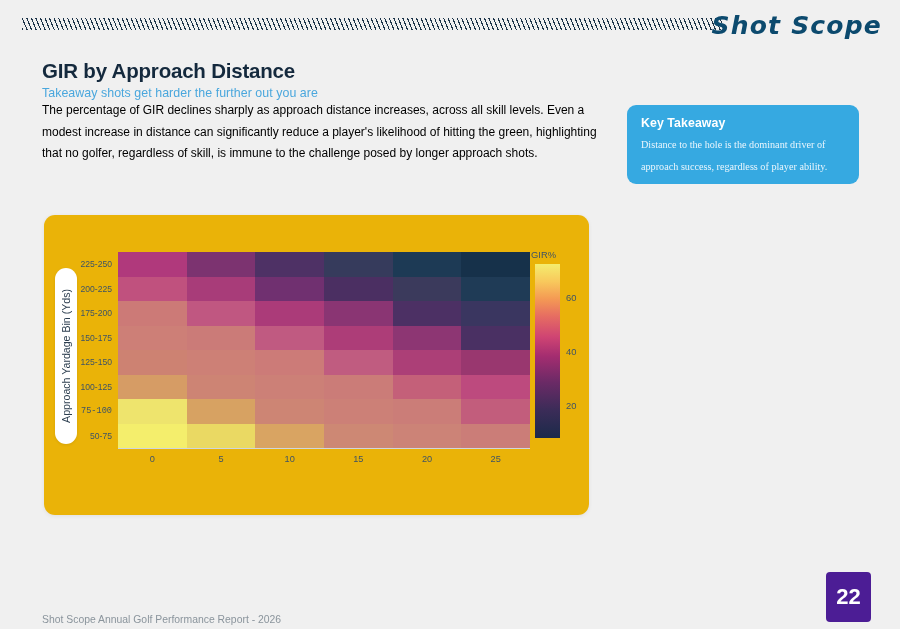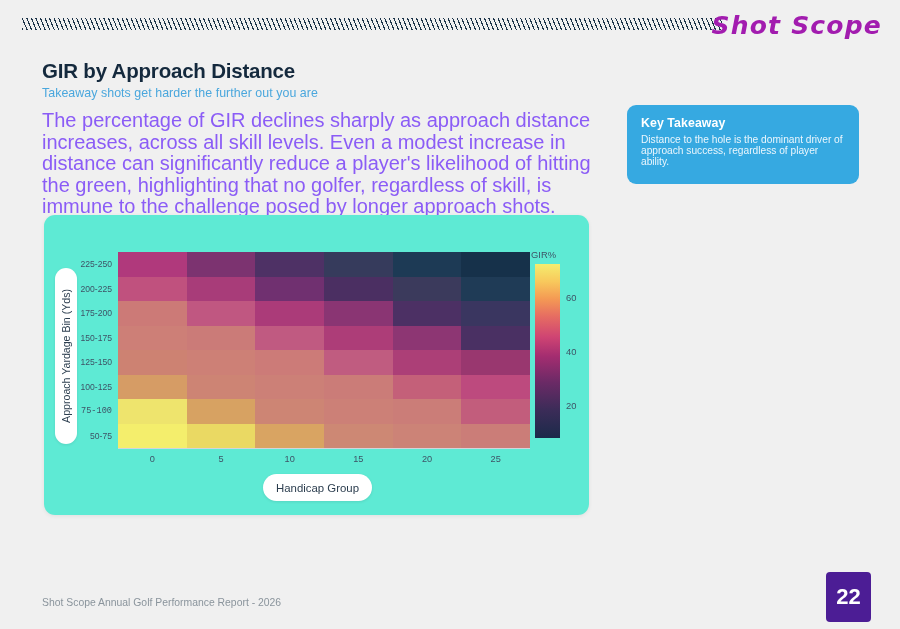--- a/index.html
+++ b/index.html
@@ -15,52 +15,52 @@
   .header { position: absolute; left: 0; top: 0; width: 900px; height: 46px; }
   .hatch {
     position: absolute; left: 22px; top: 18px; width: 700px; height: 12px;
     background-image: repeating-linear-gradient(
       68deg, #1d3449 0px, #1d3449 1.1px, rgba(0,0,0,0) 1.1px, rgba(0,0,0,0) 4.2px);
   }
   .logo {
     position: absolute; right: 18px; top: 11px;
     font-family: "DejaVu Sans", sans-serif;
     font-size: 25px; font-weight: 700; font-style: italic;
-    letter-spacing: 1.2px; color: #a21caf;
+    letter-spacing: 1.2px; color: #0c4a6e;
   }
 
   
   .title {
     position: absolute; left: 42px; top: 59px;
     font-size: 20.5px; font-weight: 700; color: #14293d; letter-spacing: -0.2px;
   }
   .subtitle {
     position: absolute; left: 42px; top: 86px;
     font-size: 12.4px; color: #4aa7dd; letter-spacing: 0.05px;
   }
 
   
   .body-copy {
-    position: absolute; left: 42px; top: 110px; width: 576px;
-    font-size: 20px; line-height: 21.6px; color: #8b5cf6;
+    position: absolute; left: 42px; top: 100px; width: 576px;
+    font-size: 12px; line-height: 21.6px; color: #000000;
   }
 
   
   .takeaway {
     position: absolute; left: 627px; top: 105px; width: 232px; height: 79px;
     background: #36a9e1; border-radius: 9px; padding: 11px 14px 10px 14px;
     color: #ffffff;
   }
   .takeaway-title { font-size: 12.3px; font-weight: 700; margin-bottom: 4px; letter-spacing: 0.1px; }
-  .takeaway-body  { font-size: 10.2px; line-height: 11px; color: #eaf6fd; }
+  .takeaway-body  { font-size: 10.2px; line-height: 22px; color: #eaf6fd; font-family: Liberation Serif, serif; }
 
   
   .chart-card {
     position: absolute; left: 44px; top: 215px; width: 545px; height: 300px;
-    background: #5eead4; border-radius: 11px;
+    background: #eab308; border-radius: 11px;
     box-shadow: 0 1px 4px rgba(0,0,0,0.07);
   }
   .plot-area { position: absolute; left: 74px; top: 37px; width: 412px; height: 196px; }
 
   
   .heat-grid { width: 100%; height: 100%; display: grid; }
   .heat-cell { width: 100%; height: 100%; }
 
   
   .ytick {
@@ -108,21 +108,21 @@
       #cf4473 58%, #e66d62 70%, #f49a54 80%, #f8c95c 90%, #f4ed6e 100%);
   }
   .cbar-tick {
     position: absolute; left: 566px; font-size: 9.4px; color: #3e5366;
     transform: translateY(-50%);
     text-align: center;
   }
 
   
   .footer-text {
-    position: absolute; left: 42px; top: 597px;
+    position: absolute; left: 42px; top: 614px;
     font-size: 10.4px; color: #8a949c;
   }
   .page-badge {
     position: absolute; left: 826px; top: 572px; width: 45px; height: 50px;
     background: #4c1d95; border-radius: 4px;
     display: flex; align-items: center; justify-content: center;
     color: #ffffff; font-size: 22px; font-weight: 700;
   }
 </style>
 </head>
@@ -215,21 +215,20 @@
           <div class="xtick" style="left: 58.3333%; text-align: right;">15</div>
           <div class="xtick" style="left: 75%;">20</div>
           <div class="xtick" style="left: 91.6667%;">25</div>
         </div>
     </div>
   </div>
 
   <div class="ylabel-pill">
     <span>Approach Yardage Bin (Yds)</span>
   </div>
-  <div class="xlabel-pill">Handicap Group</div>
 
   <div class="cbar-title">GIR%</div>
   <div class="cbar"></div>
   <div id="cbar-ticks">
       <div class="cbar-tick" style="top: 405.375px;">20</div>
       <div class="cbar-tick" style="top: 351px;">40</div>
       <div class="cbar-tick" style="top: 296.625px;">60</div>
     </div>
 
   <div class="footer-text">Shot Scope Annual Golf Performance Report - 2026</div>

